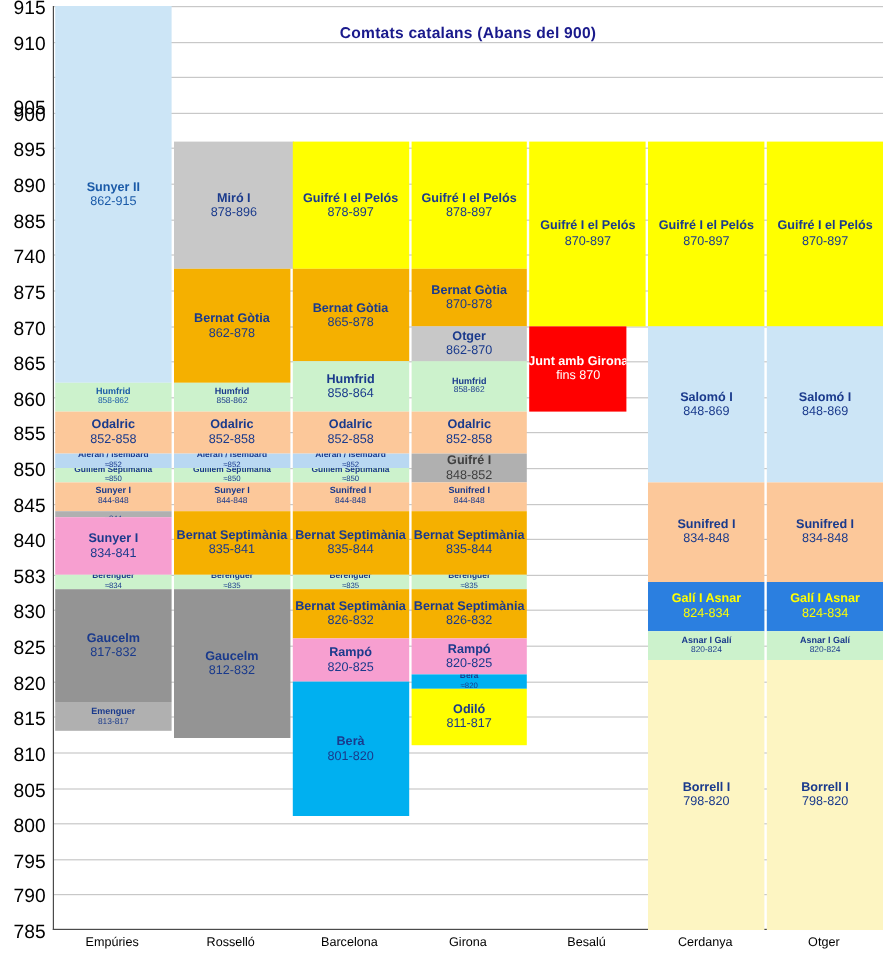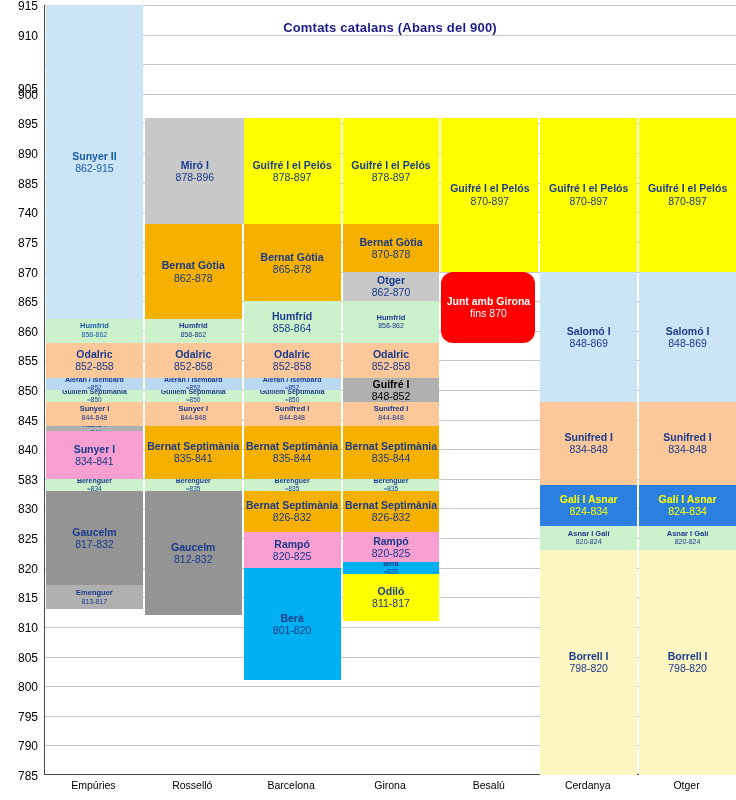--- a/index.html
+++ b/index.html
@@ -30,21 +30,21 @@
     position:absolute;
     left:0;
     width:692px;
     height:0;
     border-top:1px solid #c8c8c8;
   }
   .ylabel{
     position:absolute;
     width:38px;
     text-align:right;
-    font-size:12px;
+    font-size:16px;
     color:#000;
     line-height:1;
   }
   .xlabel{
     position:absolute;
     top:780px;
     font-size:10.5px;
     color:#000;
     text-align:center;
     line-height:1;
@@ -257,21 +257,21 @@
         <span class="dt">862-870</span>
       </div>
       <div class="block sz-s" style="left: 297.571px; top: 296.154px; width: 96.8571px; height: 41.4615px; background: rgb(204, 242, 204); color: rgb(26, 58, 140);">
         <span class="nm">Humfrid</span>
         <span class="dt">858-862</span>
       </div>
       <div class="block sz-n" style="left: 297.571px; top: 337.615px; width: 96.8571px; height: 35.5385px; background: rgb(252, 200, 154); color: rgb(26, 58, 140);">
         <span class="nm">Odalric</span>
         <span class="dt">852-858</span>
       </div>
-      <div class="block sz-n" style="left: 297.571px; top: 373.154px; width: 96.8571px; height: 23.6923px; background: rgb(176, 176, 176); color: #000000;">
+      <div class="block sz-n" style="left: 297.571px; top: 373.154px; width: 96.8571px; height: 23.6923px; background: rgb(176, 176, 176); color: #404040;">
         <span class="nm">Guifré I</span>
         <span class="dt">848-852</span>
       </div>
       <div class="block sz-s" style="left: 297.571px; top: 396.846px; width: 96.8571px; height: 23.6923px; background: rgb(252, 200, 154); color: rgb(26, 58, 140);">
         <span class="nm">Sunifred I</span>
         <span class="dt">844-848</span>
       </div>
       <div class="block sz-n" style="left: 297.571px; top: 420.538px; width: 96.8571px; height: 53.3077px; background: rgb(245, 176, 0); color: rgb(26, 58, 140);">
         <span class="nm">Bernat Septimània</span>
         <span class="dt">835-844</span>
@@ -293,21 +293,21 @@
         <span class="dt">≈820</span>
       </div>
       <div class="block sz-n" style="left: 297.571px; top: 568.615px; width: 96.8571px; height: 47.3846px; background: rgb(255, 255, 0); color: rgb(26, 58, 140);">
         <span class="nm">Odiló</span>
         <span class="dt">811-817</span>
       </div>
       <div class="block sz-n" style="left: 396.429px; top: 112.538px; width: 96.8571px; height: 154px; background: rgb(255, 255, 0); color: rgb(26, 58, 140);">
         <span class="nm">Guifré I el Pelós</span>
         <span class="dt">870-897</span>
       </div>
-      <div class="block sz-n" style="left: 396.429px; top: 266.538px; width: 94px; height: 71.0769px; background: rgb(255, 0, 0); color: rgb(255, 255, 255); border-radius: 12px;">
+      <div class="block sz-n" style="left: 396.429px; top: 266.538px; width: 81px; height: 71.0769px; background: rgb(255, 0, 0); color: rgb(255, 255, 255);">
         <span class="nm">Junt amb Girona</span>
         <span class="dt">fins 870</span>
       </div>
       <div class="block sz-n" style="left: 495.286px; top: 112.538px; width: 96.8571px; height: 154px; background: rgb(255, 255, 0); color: rgb(26, 58, 140);">
         <span class="nm">Guifré I el Pelós</span>
         <span class="dt">870-897</span>
       </div>
       <div class="block sz-n" style="left: 495.286px; top: 266.538px; width: 96.8571px; height: 130.308px; background: rgb(204, 229, 246); color: rgb(26, 58, 140);">
         <span class="nm">Salomó I</span>
         <span class="dt">848-869</span>

